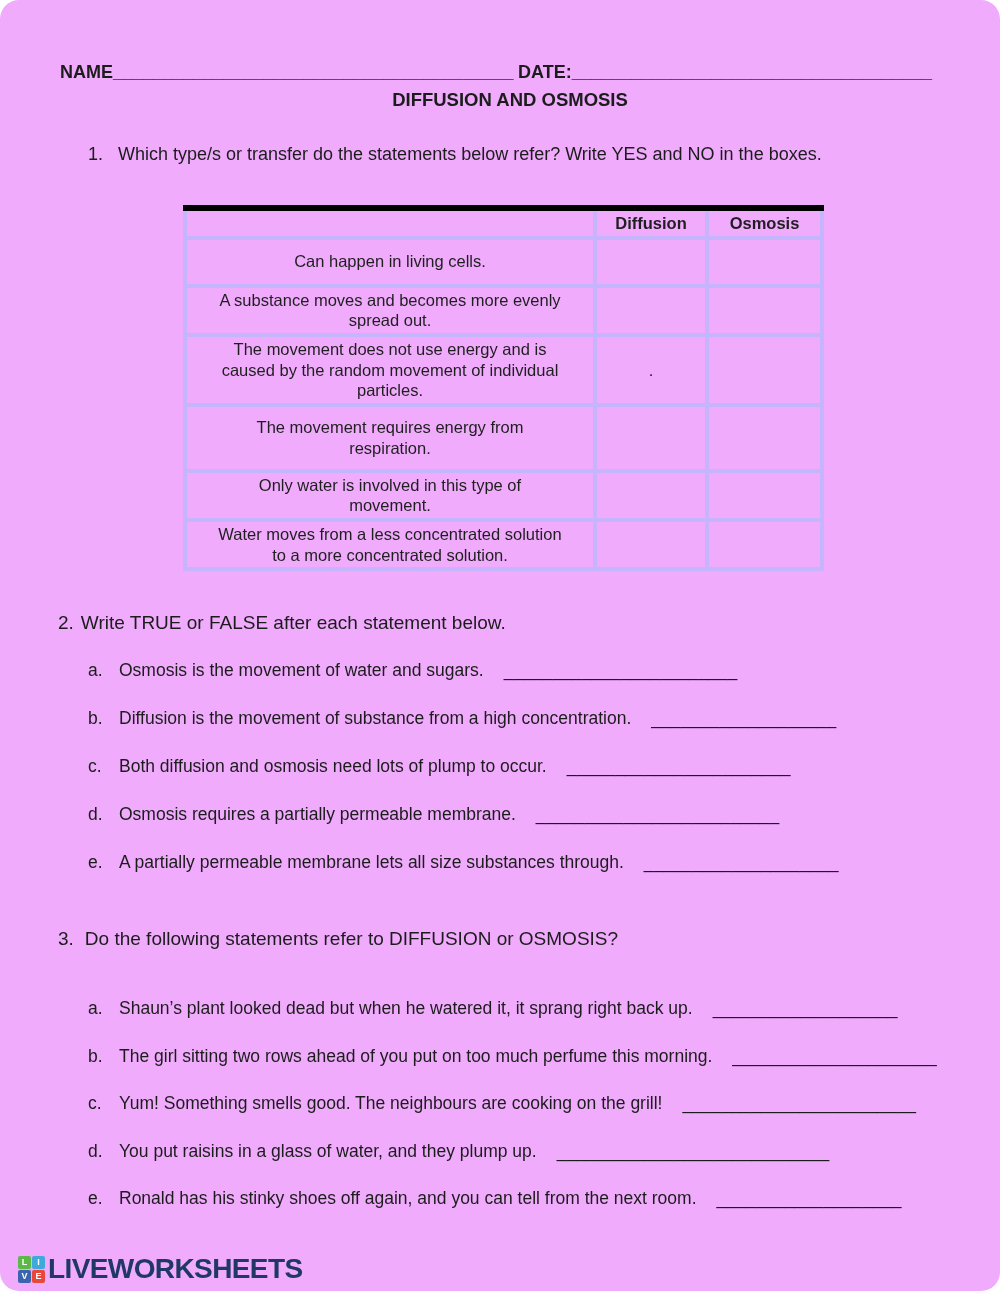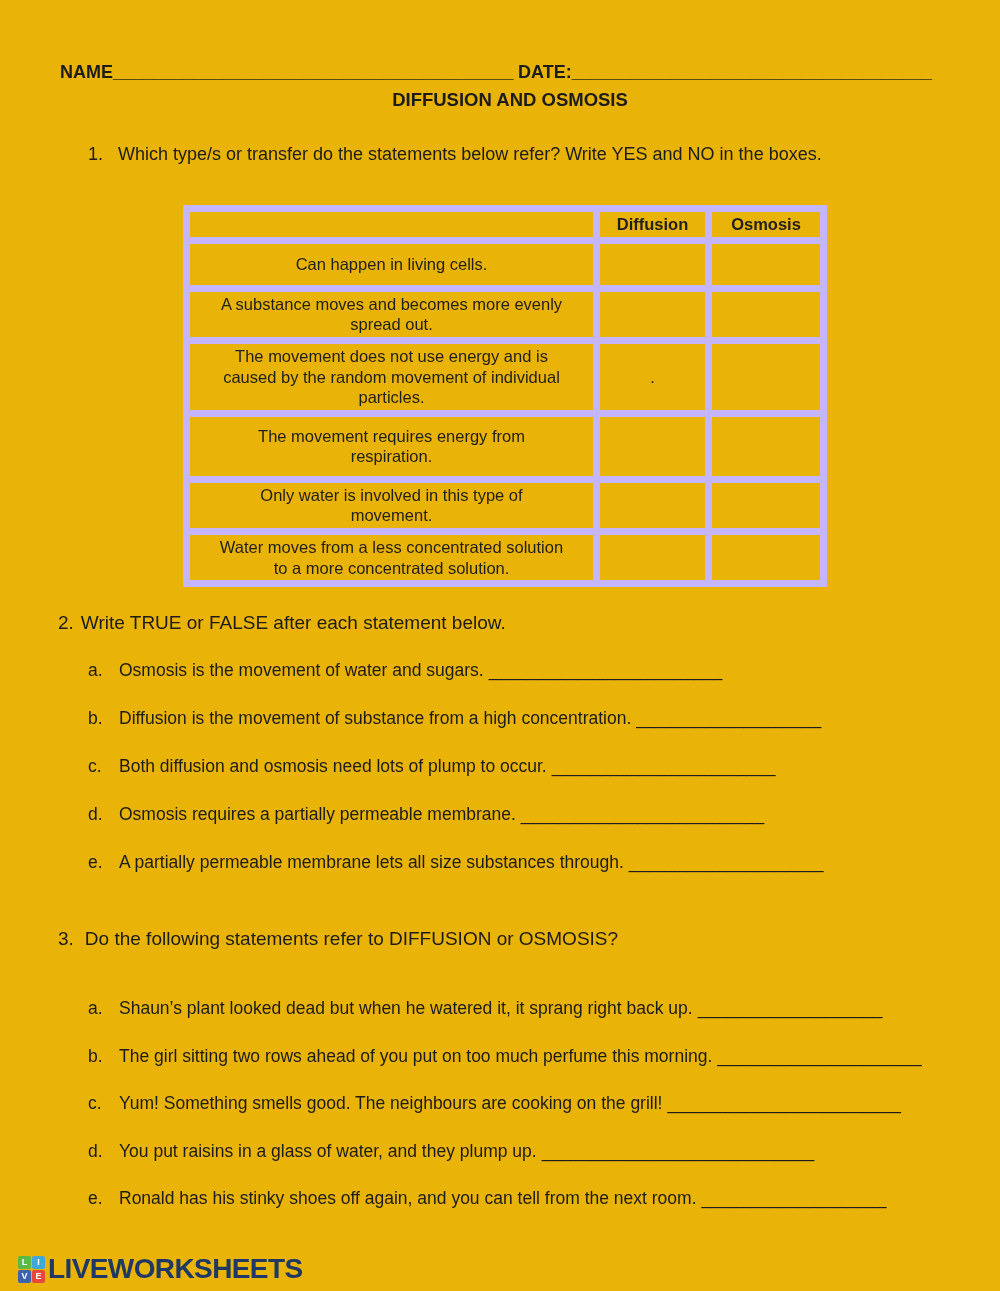--- a/index.html
+++ b/index.html
@@ -2,23 +2,24 @@
 <html><head>
 <meta charset="utf-8">
 <style>
   * { margin: 0; padding: 0; box-sizing: border-box; }
   html, body { background: #ffffff; }
   body { font-family: "Liberation Sans", sans-serif; color: #1c1c1c; }
   .page {
     position: relative;
     width: 1000px;
     height: 1291px;
-    background: #eab308;
+    background: #f0abfc;
     overflow: hidden;
     margin: 0 auto;
+    border-radius: 19px;
   }
   .abs { position: absolute; }
 
   
   .name-block { top: 62px; left: 60px; font-weight: bold; font-size: 18px; white-space: nowrap; }
   .date-block { top: 62px; left: 518px; font-weight: bold; font-size: 18px; white-space: nowrap; }
   .uline { font-weight: bold; letter-spacing: 0; }
   .title { top: 89px; left: 0; width: 1000px; text-align: center; font-weight: bold; font-size: 18.5px; padding-left: 20px; }
 
   
@@ -29,21 +30,21 @@
   table.wtable {
     position: absolute;
     top: 205px;
     left: 183px;
     border-collapse: collapse;
     border: 4px solid #000;
     border-top-width: 6px;
     table-layout: fixed;
   }
   table.wtable th, table.wtable td {
-    border: 7px solid #c4b5fd;
+    border: 4px solid #c4b5fd;
     text-align: center;
     vertical-align: middle;
     font-size: 16.5px;
     line-height: 1.25;
     padding: 2px 4px;
     color: #1f1f1f;
   }
   table.wtable th { font-weight: bold; height: 29px; }
   .col-st { width: 410px; }
   .col-d  { width: 112px; }
@@ -56,21 +57,21 @@
   tbody tr:nth-child(5) { height: 47px; }
   tbody tr:nth-child(6) { height: 46px; }
   tbody tr:nth-child(7) { height: 53px; }
 
   
   .sec-head { left: 58px; font-size: 19px; white-space: nowrap; }
   .sec-head .secnum { margin-right: 7px; }
   .sec-head .secnum.wide { margin-right: 11px; }
   .item { left: 88px; font-size: 17.5px; white-space: nowrap; }
   .item .letter { display: inline-block; width: 31px; }
-  .blank { margin-left: 5px; letter-spacing: 0; }
+  .blank { margin-left: 20px; letter-spacing: 0; }
 
   
   .logo { top: 1253px; left: 18px; display: flex; align-items: center; gap: 3px; }
   .tiles { display: grid; grid-template-columns: 13px 13px; grid-auto-rows: 13px; gap: 1px; }
   .tile {
     color: #fff; font-weight: bold; font-size: 9px;
     display: flex; align-items: center; justify-content: center;
     border-radius: 2px; line-height: 1;
   }
   .logo-text { font-size: 28px; font-weight: bold; letter-spacing: -0.6px; }

